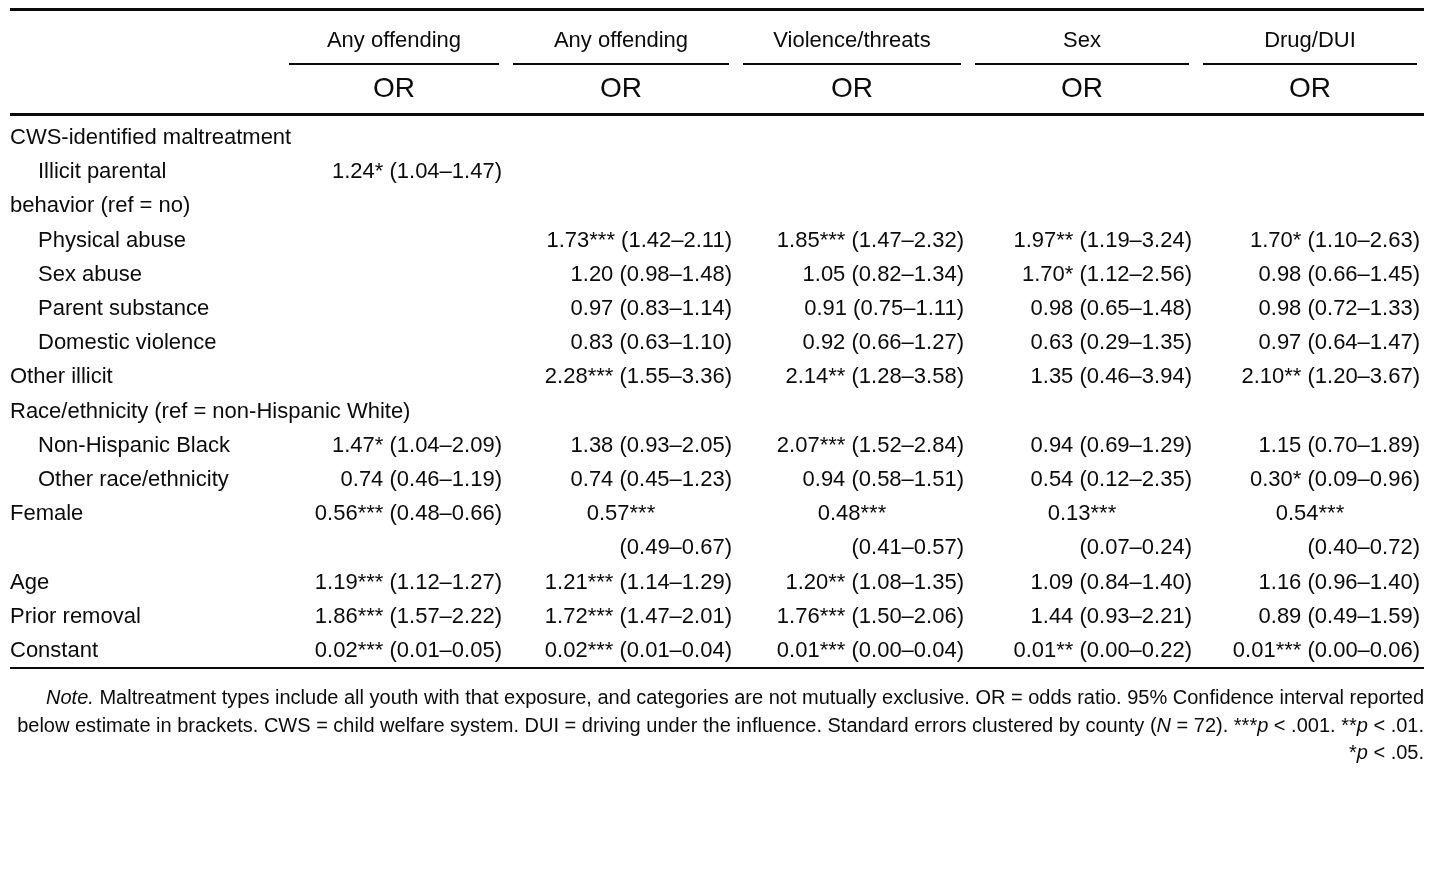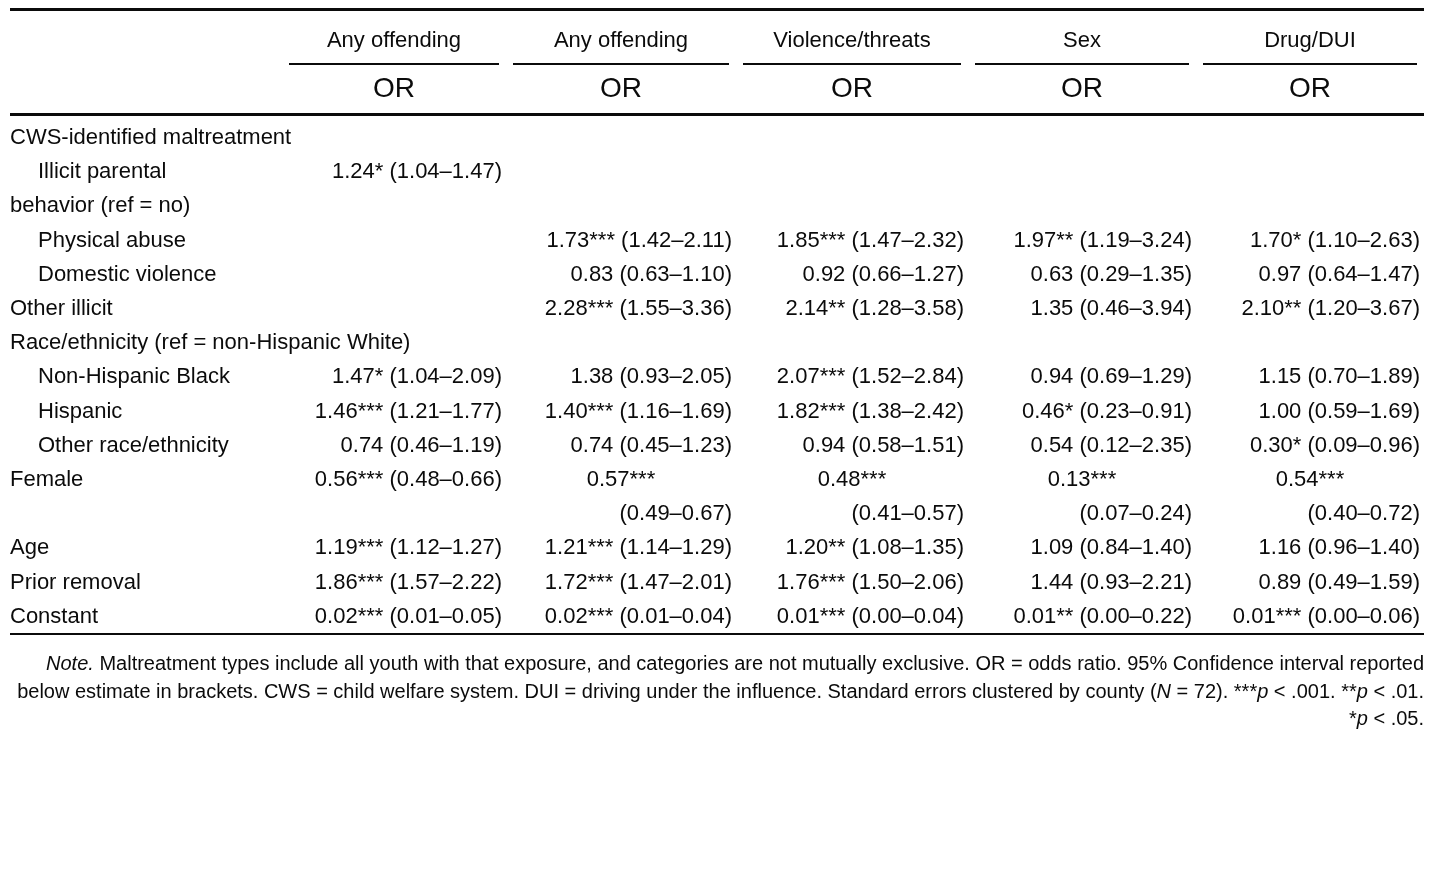--- a/index.html
+++ b/index.html
@@ -144,20 +144,36 @@
         </tr>
         <tr>
           <td class="lbl indent">Physical abuse</td>
           <td class="val"></td>
           <td class="val">1.73*** (1.42–2.11)</td>
           <td class="val">1.85*** (1.47–2.32)</td>
           <td class="val">1.97** (1.19–3.24)</td>
           <td class="val">1.70* (1.10–2.63)</td>
         </tr>
         <tr>
+          <td class="lbl indent">Sex abuse</td>
+          <td class="val"></td>
+          <td class="val">1.20 (0.98–1.48)</td>
+          <td class="val">1.05 (0.82–1.34)</td>
+          <td class="val">1.70* (1.12–2.56)</td>
+          <td class="val">0.98 (0.66–1.45)</td>
+        </tr>
+        <tr>
+          <td class="lbl indent">Parent substance</td>
+          <td class="val"></td>
+          <td class="val">0.97 (0.83–1.14)</td>
+          <td class="val">0.91 (0.75–1.11)</td>
+          <td class="val">0.98 (0.65–1.48)</td>
+          <td class="val">0.98 (0.72–1.33)</td>
+        </tr>
+        <tr>
           <td class="lbl indent">Domestic violence</td>
           <td class="val"></td>
           <td class="val">0.83 (0.63–1.10)</td>
           <td class="val">0.92 (0.66–1.27)</td>
           <td class="val">0.63 (0.29–1.35)</td>
           <td class="val">0.97 (0.64–1.47)</td>
         </tr>
         <tr>
           <td class="lbl">Other illicit</td>
           <td class="val"></td>
@@ -176,28 +192,20 @@
         </tr>
         <tr>
           <td class="lbl indent">Non-Hispanic Black</td>
           <td class="val">1.47* (1.04–2.09)</td>
           <td class="val">1.38 (0.93–2.05)</td>
           <td class="val">2.07*** (1.52–2.84)</td>
           <td class="val">0.94 (0.69–1.29)</td>
           <td class="val">1.15 (0.70–1.89)</td>
         </tr>
         <tr>
-          <td class="lbl indent">Hispanic</td>
-          <td class="val">1.46*** (1.21–1.77)</td>
-          <td class="val">1.40*** (1.16–1.69)</td>
-          <td class="val">1.82*** (1.38–2.42)</td>
-          <td class="val">0.46* (0.23–0.91)</td>
-          <td class="val">1.00 (0.59–1.69)</td>
-        </tr>
-        <tr>
           <td class="lbl indent">Other race/ethnicity</td>
           <td class="val">0.74 (0.46–1.19)</td>
           <td class="val">0.74 (0.45–1.23)</td>
           <td class="val">0.94 (0.58–1.51)</td>
           <td class="val">0.54 (0.12–2.35)</td>
           <td class="val">0.30* (0.09–0.96)</td>
         </tr>
         <tr>
           <td class="lbl">Female</td>
           <td class="val">0.56*** (0.48–0.66)</td>

